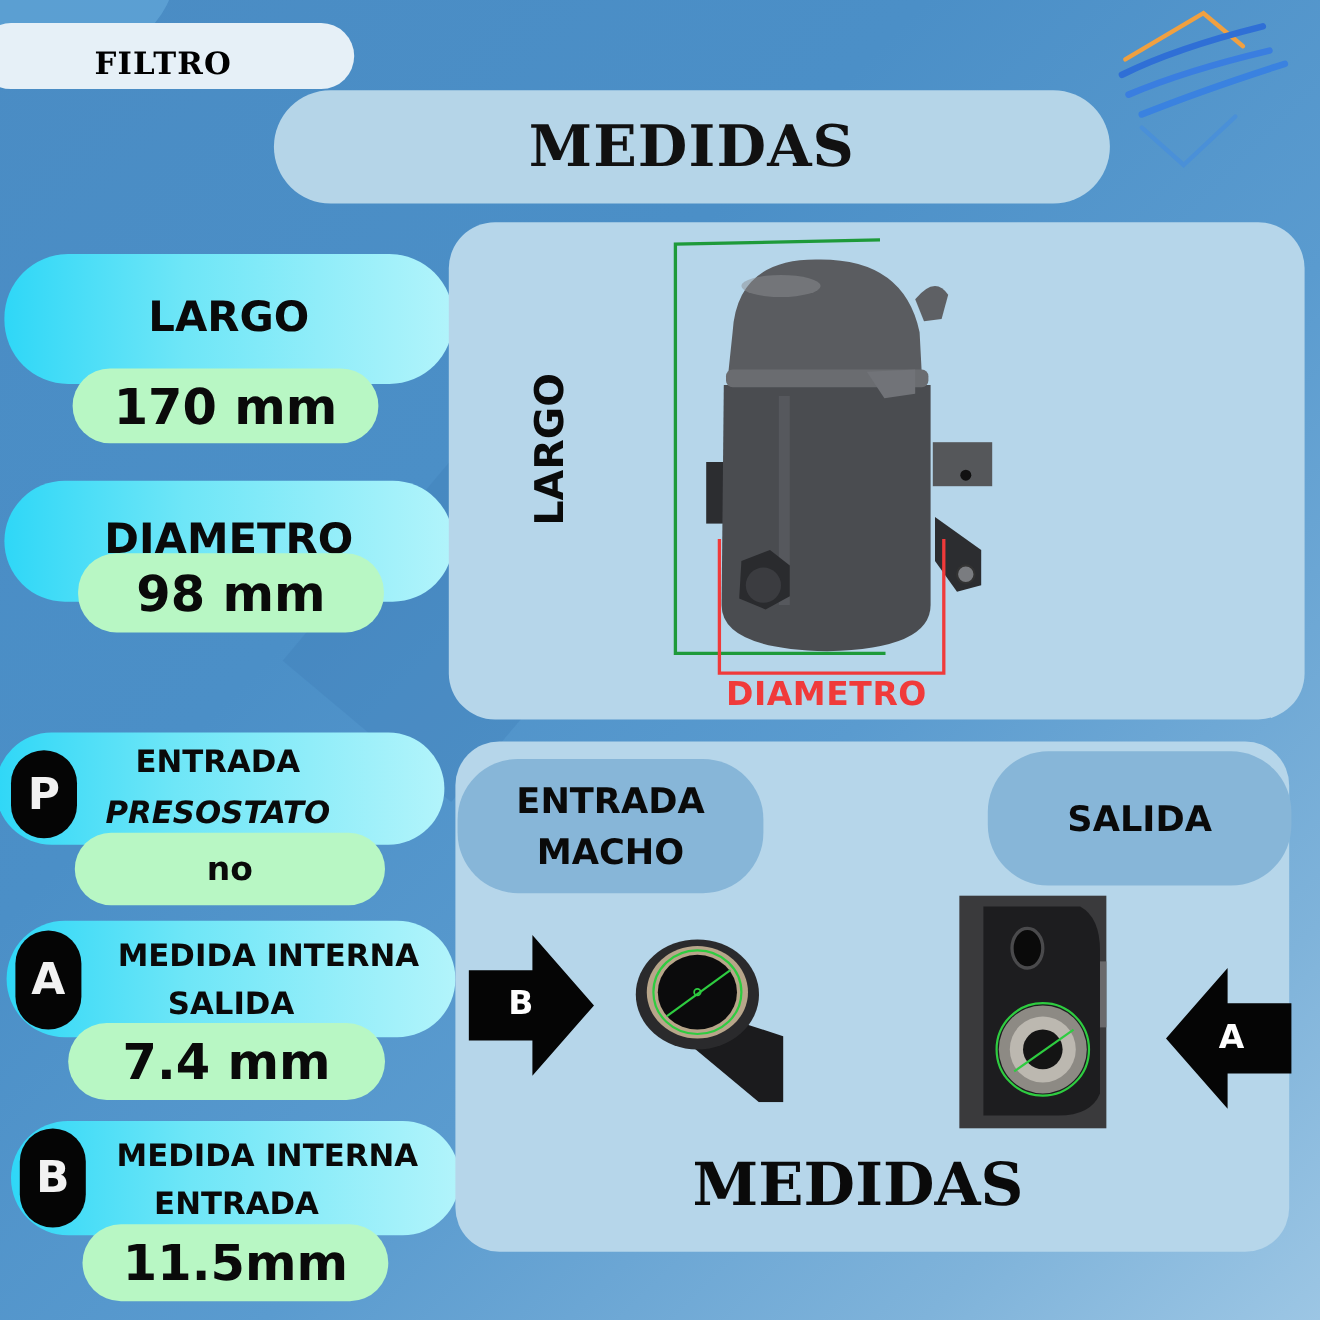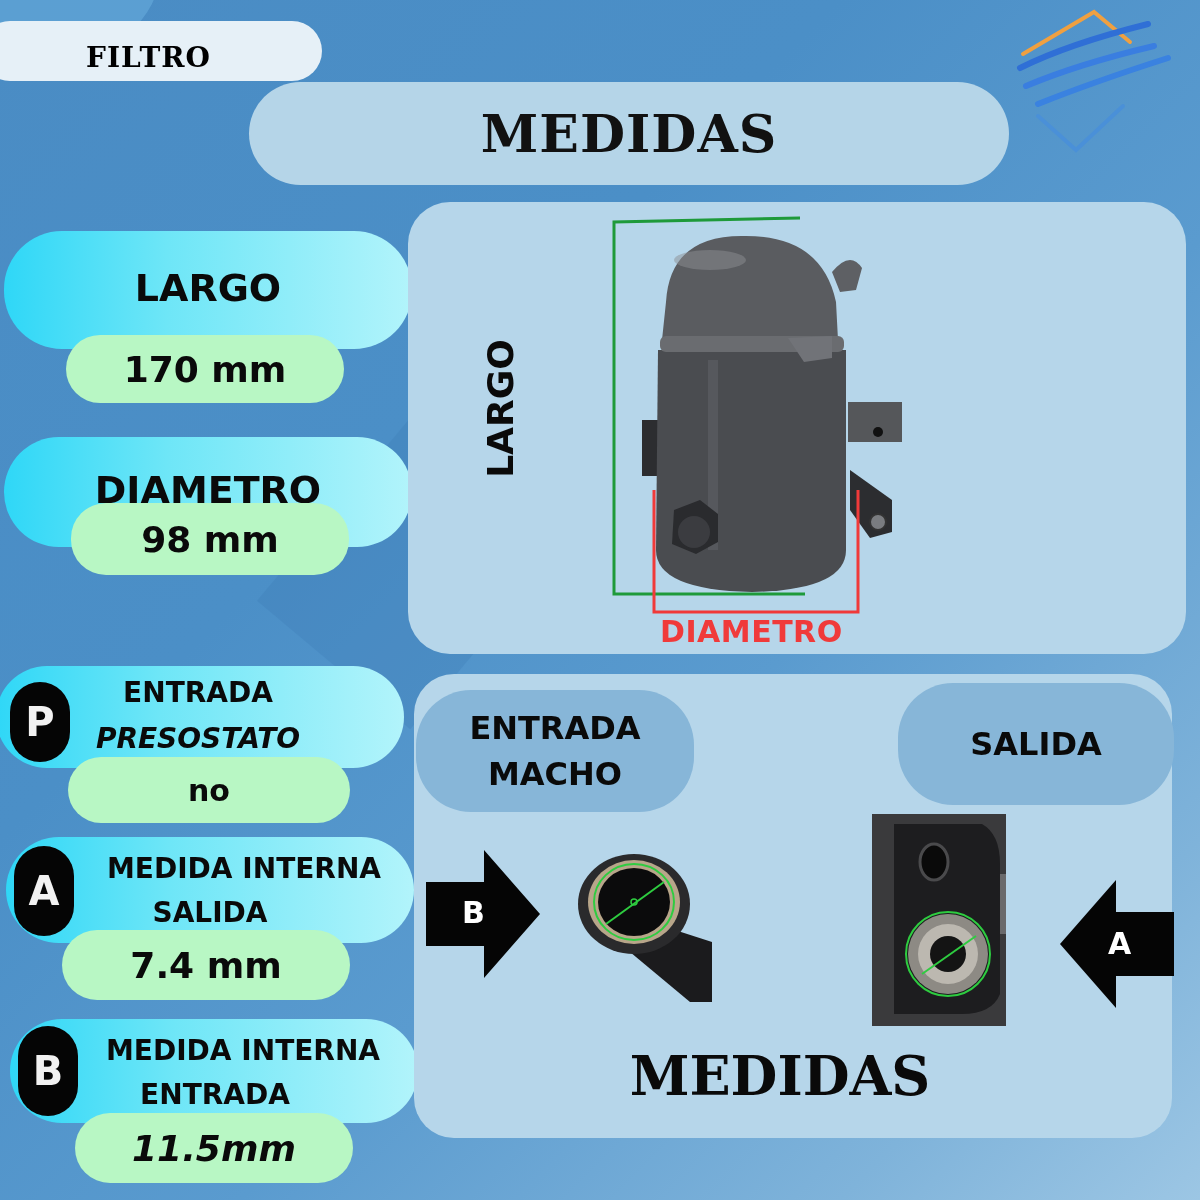--- a/index.html
+++ b/index.html
@@ -22,21 +22,21 @@
 
   .medidas-pill { left: 249px; top: 82px; width: 760px; height: 103px; background: #b5d5e8; border-radius: 52px; display: flex; align-items: center; justify-content: center; }
   .medidas-title { font-size: 52px; color: #111; letter-spacing: 1px; }
 
   .logo { left: 1008px; top: 4px; width: 175px; height: 160px; }
 
   .label-pill { background: linear-gradient(90deg, #2fd7f7 0%, #6ee6f7 40%, #b2f4fb 100%); border-radius: 58px; }
   .value-pill { background: #b8f7c4; border-radius: 35px; display: flex; align-items: center; justify-content: center; }
 
   .lbl { color: #0a0a0a; font-weight: 900; font-family: "DejaVu Sans", "Liberation Sans", sans-serif; text-align: center; }
-  .val { color: #0a0a0a; font-weight: 900; font-family: "DejaVu Sans", "Liberation Sans", sans-serif; font-size: 36px; }
+  .val { color: #0a0a0a; font-weight: 900; font-family: "DejaVu Sans", "Liberation Sans", sans-serif; font-size: 45px; }
 
   .badge { background: #050505; color: #f2f2f2; border-radius: 40px; display: flex; align-items: center; justify-content: center; font-family: "DejaVu Sans", sans-serif; font-weight: 900; font-size: 40px; }
 
   .panel { background: #b6d6ea; border-radius: 42px; }
   .subpill { background: #87b6d8; border-radius: 55px; display: flex; flex-direction: column; align-items: center; justify-content: center; }
   .subpill span { font-size: 32px; font-weight: 900; color: #0a0a0a; line-height: 46px; font-family: "DejaVu Sans", sans-serif; }
 </style>
 </head>
 <body>
 
@@ -84,21 +84,21 @@
 <div class="abs lbl" style="left:78px;top:852px;width:332px;font-size:28px;">MEDIDA INTERNA</div>
 <div class="abs lbl" style="left:110px;top:896px;width:200px;font-size:28px;">SALIDA</div>
 <div class="abs value-pill" style="left:62px;top:930px;width:288px;height:70px;">
   <span class="val">7.4 mm</span>
 </div>
 
 <div class="abs label-pill" style="left:10px;top:1019px;width:408px;height:104px;"></div>
 <div class="abs badge" style="left:18px;top:1026px;width:60px;height:90px;">B</div>
 <div class="abs lbl" style="left:78px;top:1034px;width:330px;font-size:28px;">MEDIDA INTERNA</div>
 <div class="abs lbl" style="left:110px;top:1078px;width:210px;font-size:28px;">ENTRADA</div>
-<div class="abs value-pill" style="left:75px;top:1113px;width:278px;height:70px;font-style:italic;">
+<div class="abs value-pill" style="left:75px;top:1113px;width:278px;height:70px;">
   <span class="val">11.5mm</span>
 </div>
 
 <div class="abs panel" style="left:408px;top:202px;width:778px;height:452px;"></div>
 <div class="abs sans" style="left:430px;top:388px;width:140px;font-size:36px;color:#0a0a0a;transform:rotate(-90deg);text-align:center;">LARGO</div>
 
 <svg class="abs" style="left:600px;top:210px;" width="320" height="420" viewBox="0 0 320 420">
 
   <polyline points="200,8 14,12 14,384 205,384" fill="none" stroke="#1e9a3a" stroke-width="3"></polyline>
 

